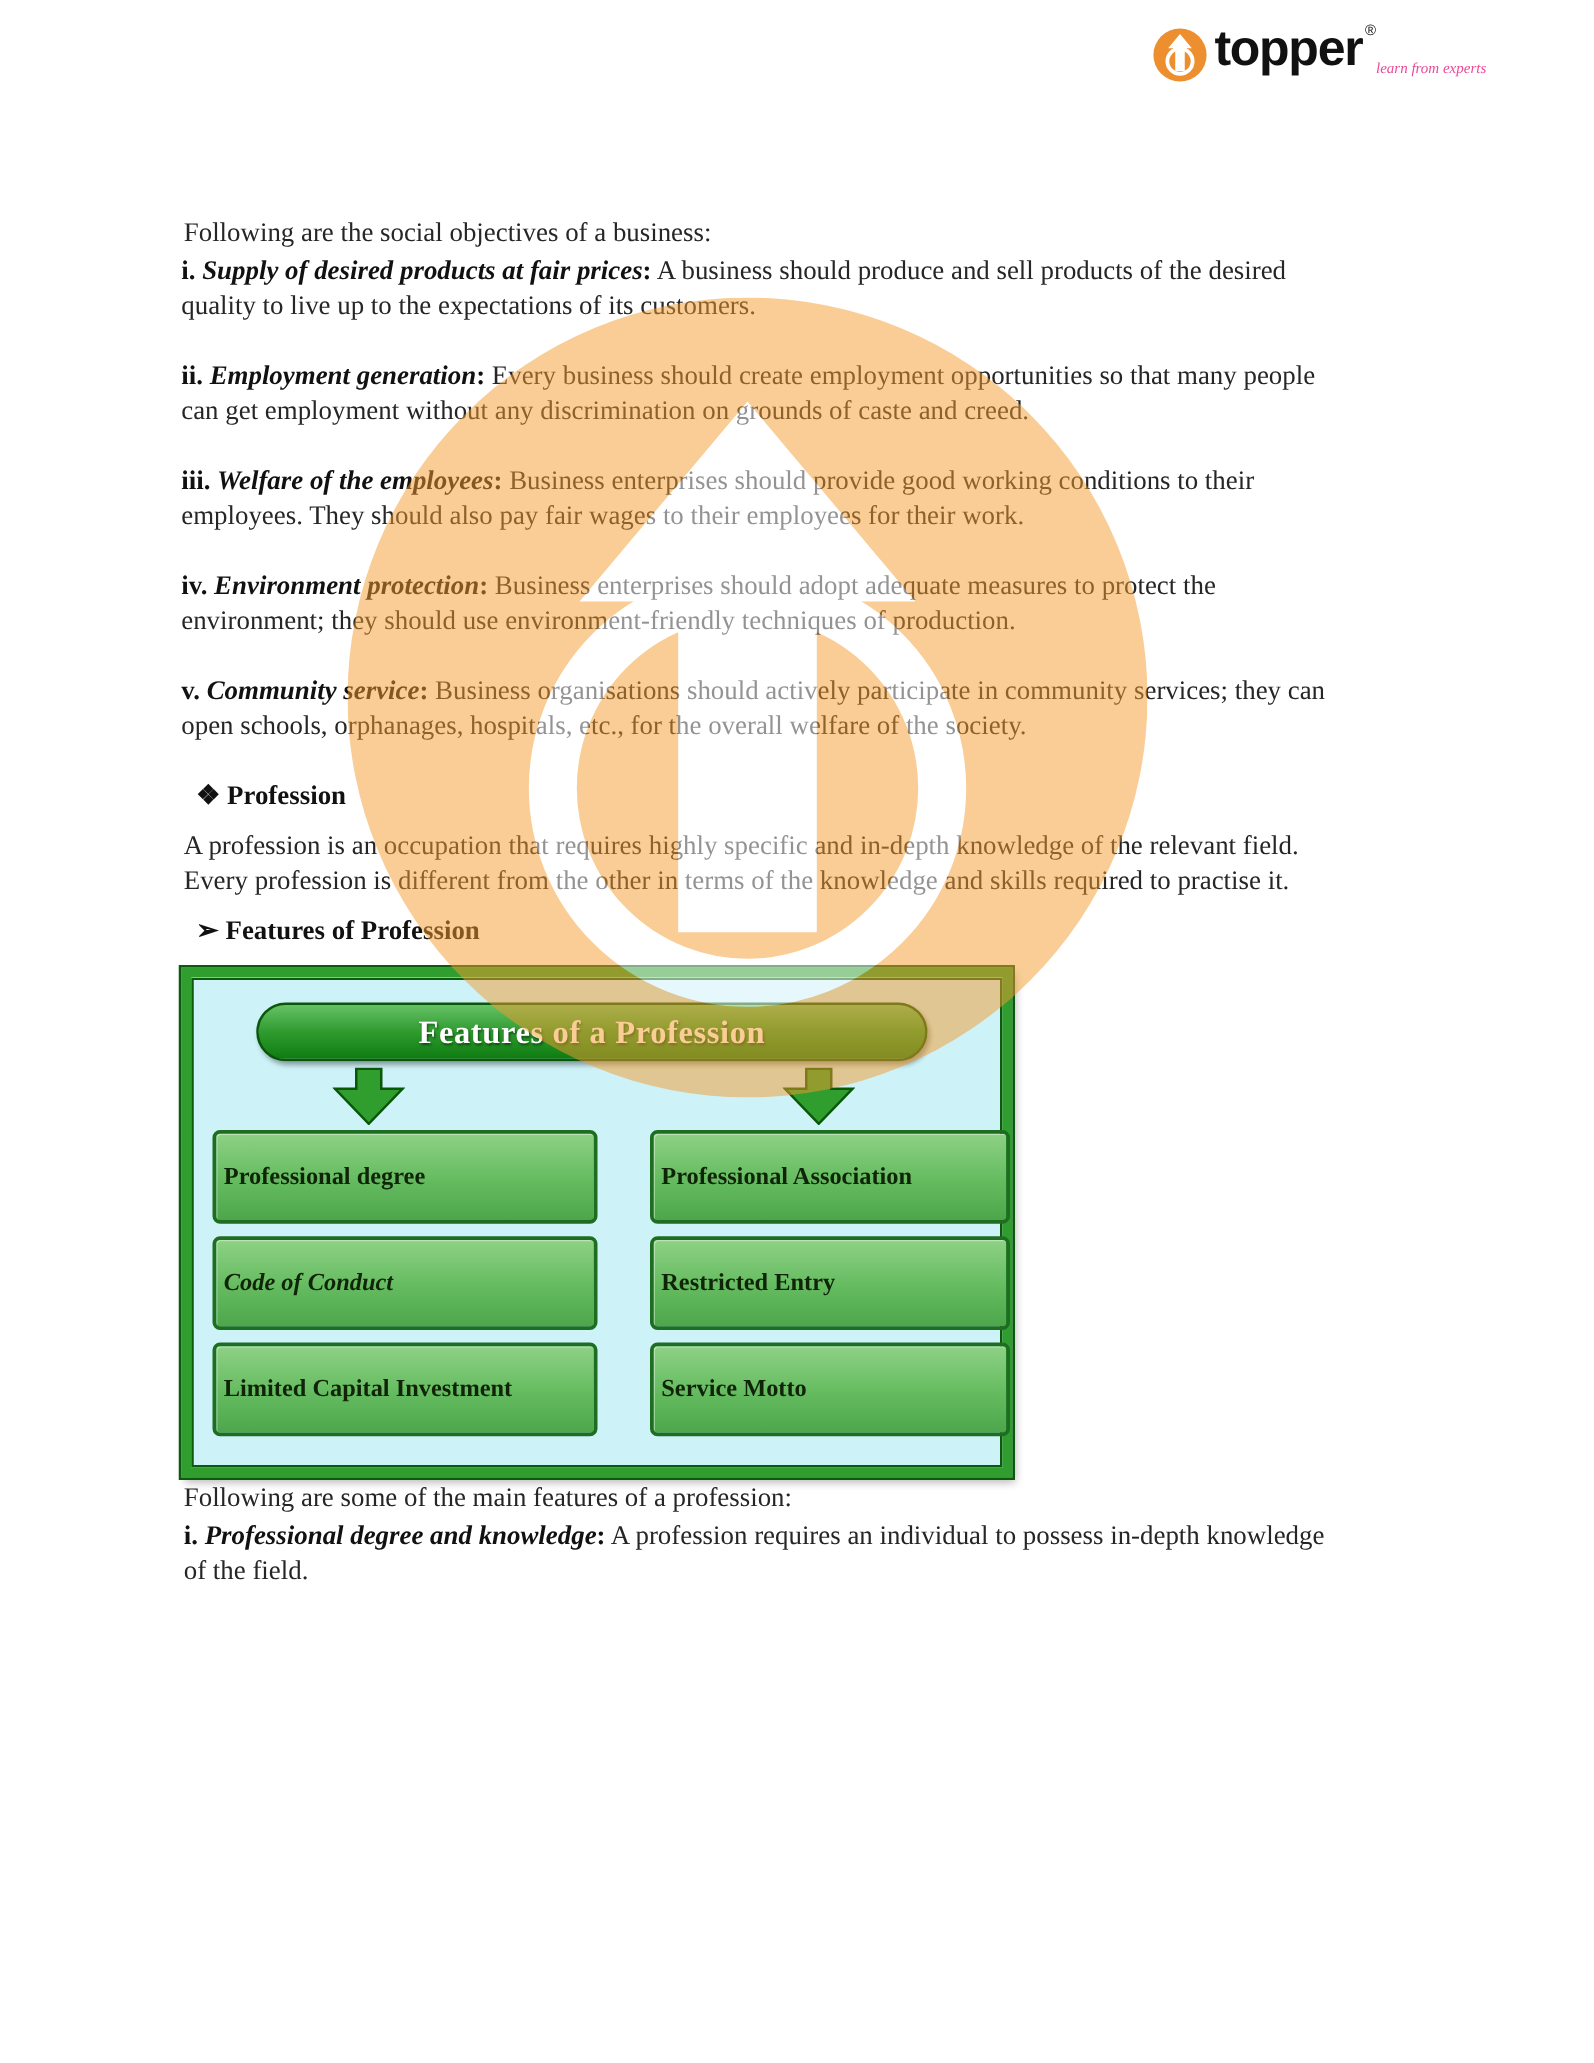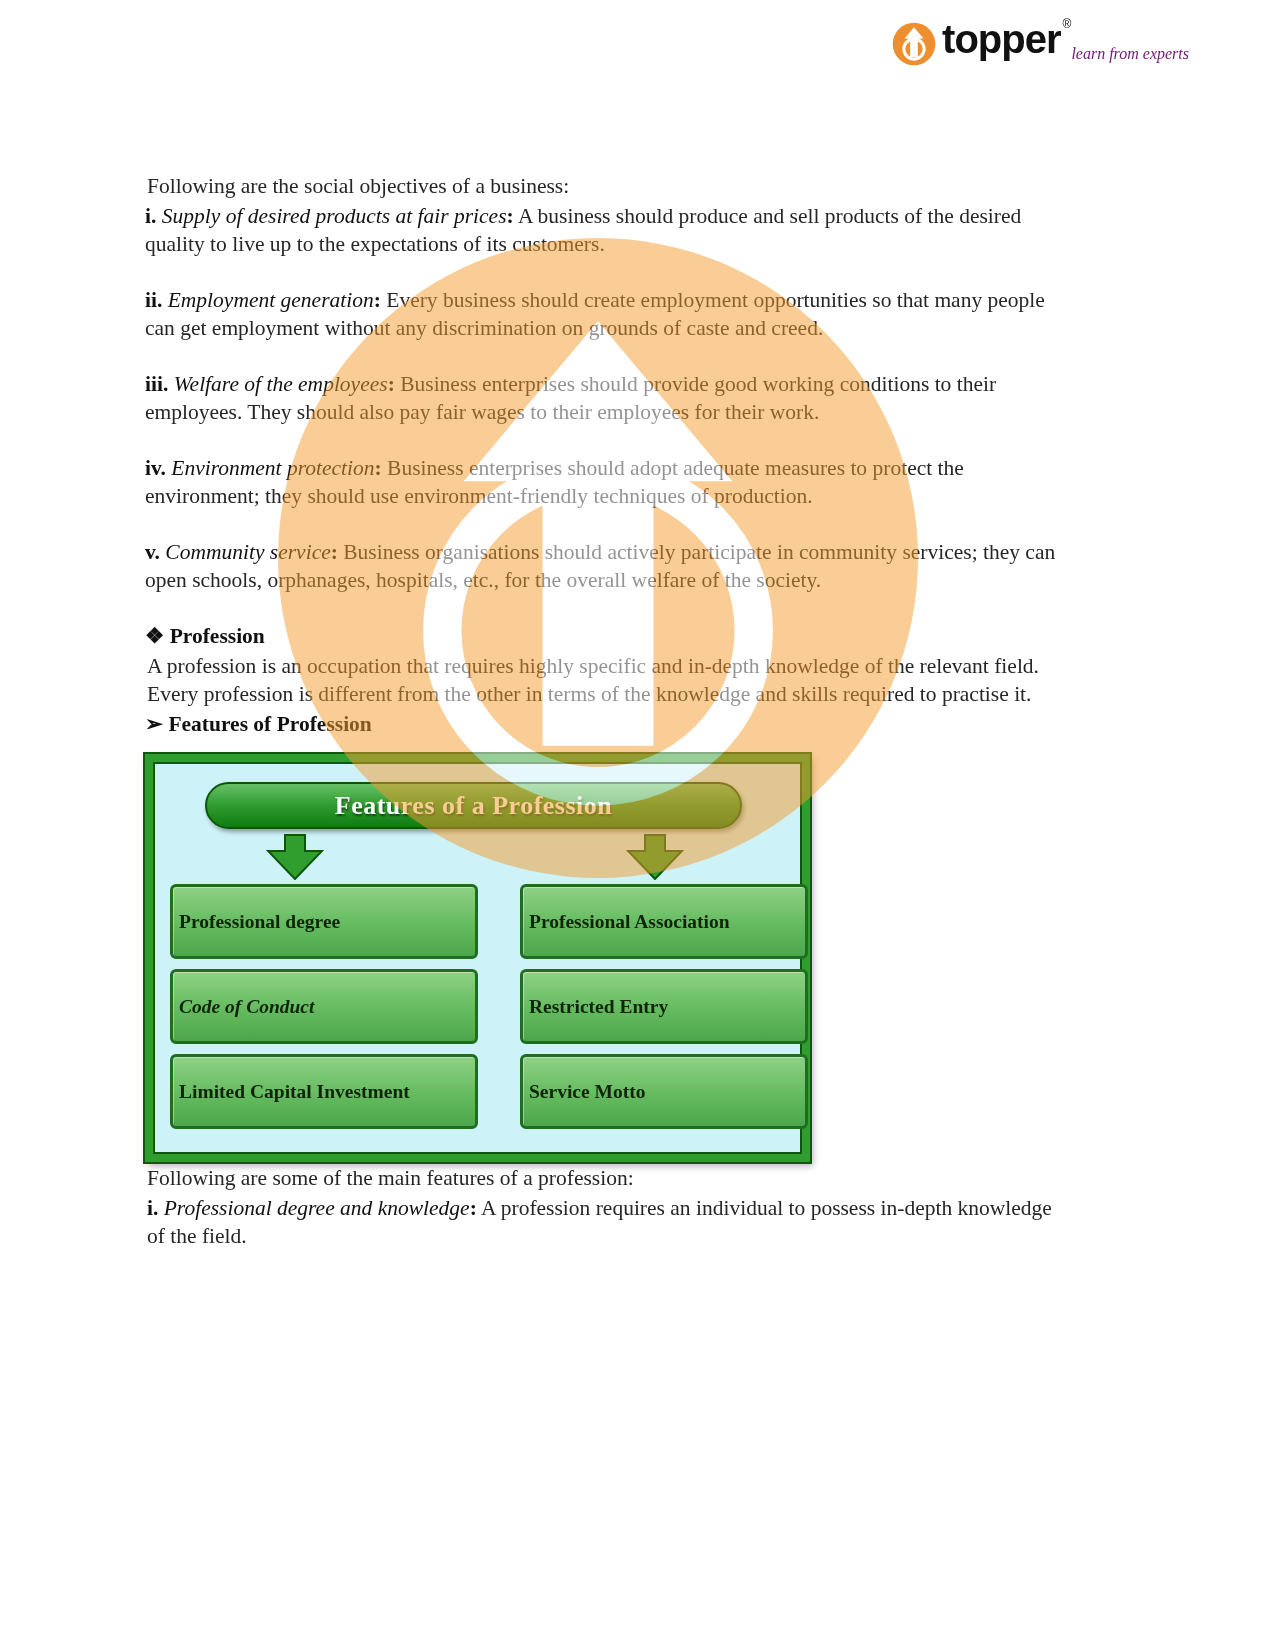--- a/index.html
+++ b/index.html
@@ -16,41 +16,41 @@
   .logo{position:absolute;top:18px;right:86px;display:flex;align-items:flex-start;gap:6px;}
   .logo-mark{display:block;margin-top:4px;}
   .logo-textwrap{display:flex;flex-direction:row;align-items:flex-end;}
   .logo-brandline{display:flex;align-items:flex-start;}
   .logo-brand{
     font-family:"Liberation Sans","DejaVu Sans",sans-serif;
     font-weight:bold;font-size:40px;line-height:42px;letter-spacing:-1px;color:#111111;
   }
   .logo-reg{font-family:"Liberation Sans",sans-serif;font-size:12px;line-height:12px;color:#111;margin-left:2px;margin-top:0px;}
   .logo-tagline{
-    font-style:italic;font-size:16px;line-height:12px;color:#701a75;margin-top:-3px;
+    font-style:italic;font-size:12px;line-height:12px;color:#ec4899;margin-top:-3px;
     font-family:"Liberation Serif",serif;
   }
 
   
   .watermark{
     position:absolute;left:278px;top:238px;width:640px;height:640px;
     opacity:.5;z-index:5;pointer-events:none;
   }
 
   
   .content{
     position:absolute;left:145px;top:170px;width:920px;
     font-size:21.5px;line-height:28px;color:#262626;
     z-index:1;
   }
   .para{margin:0 0 28px 0;}
   .para.tight{margin:2px;}
   .b{font-weight:bold;color:#111111;}
-  .bi{font-weight:normal;font-style:italic;color:#111111;}
-  .heading{margin:0;font-weight:bold;color:#111111;}
+  .bi{font-weight:bold;font-style:italic;color:#111111;}
+  .heading{margin:12px;font-weight:bold;color:#111111;}
 
   
   .diagram{
     position:relative;
     width:649px;height:392px;
     margin-top:16px;
     background:#cdf2f8;
     border:8px solid #2f9e2f;
     outline:2px solid #0d5a0d;
     box-shadow: inset 0 0 0 2px #0d5a0d, 3px 4px 7px rgba(0,0,0,.3);

